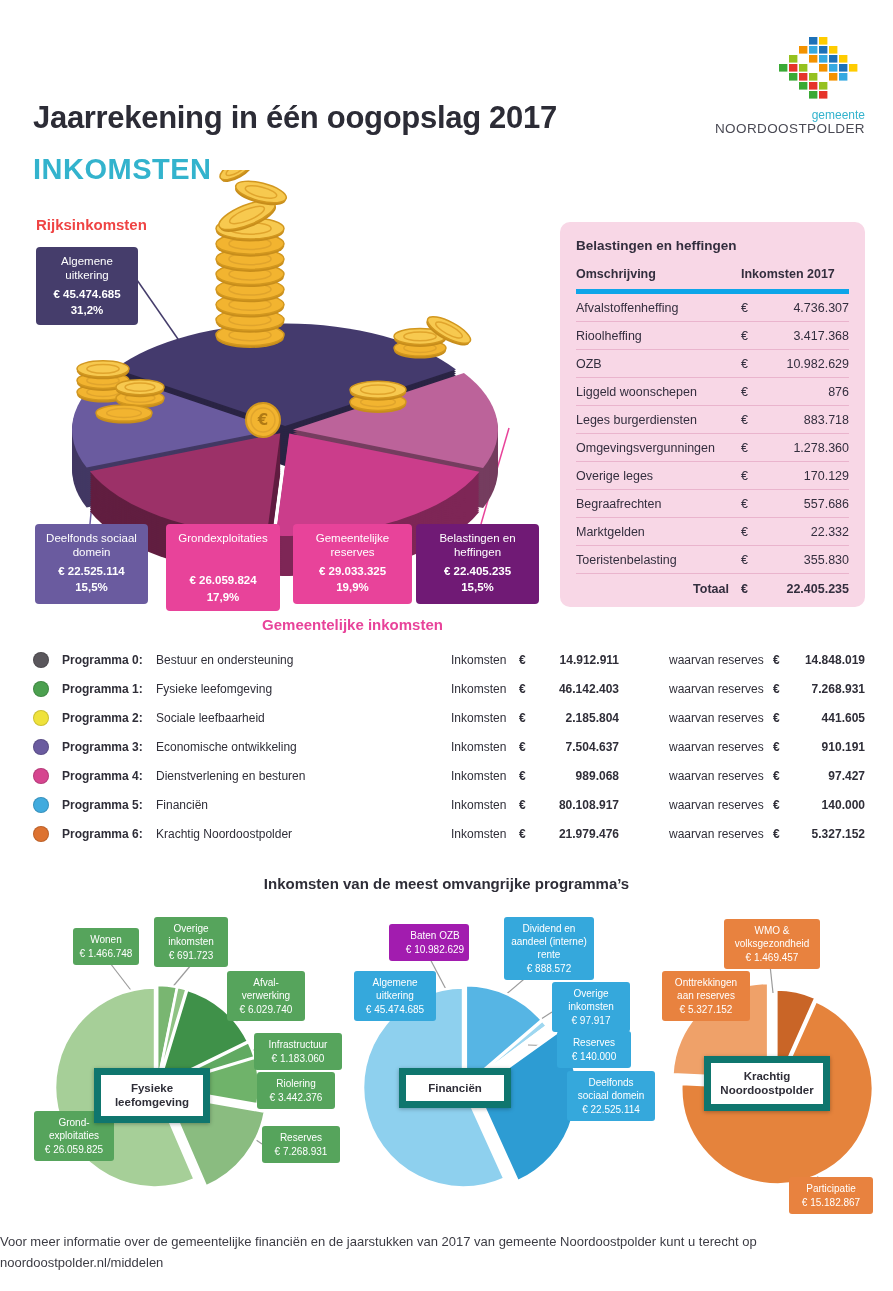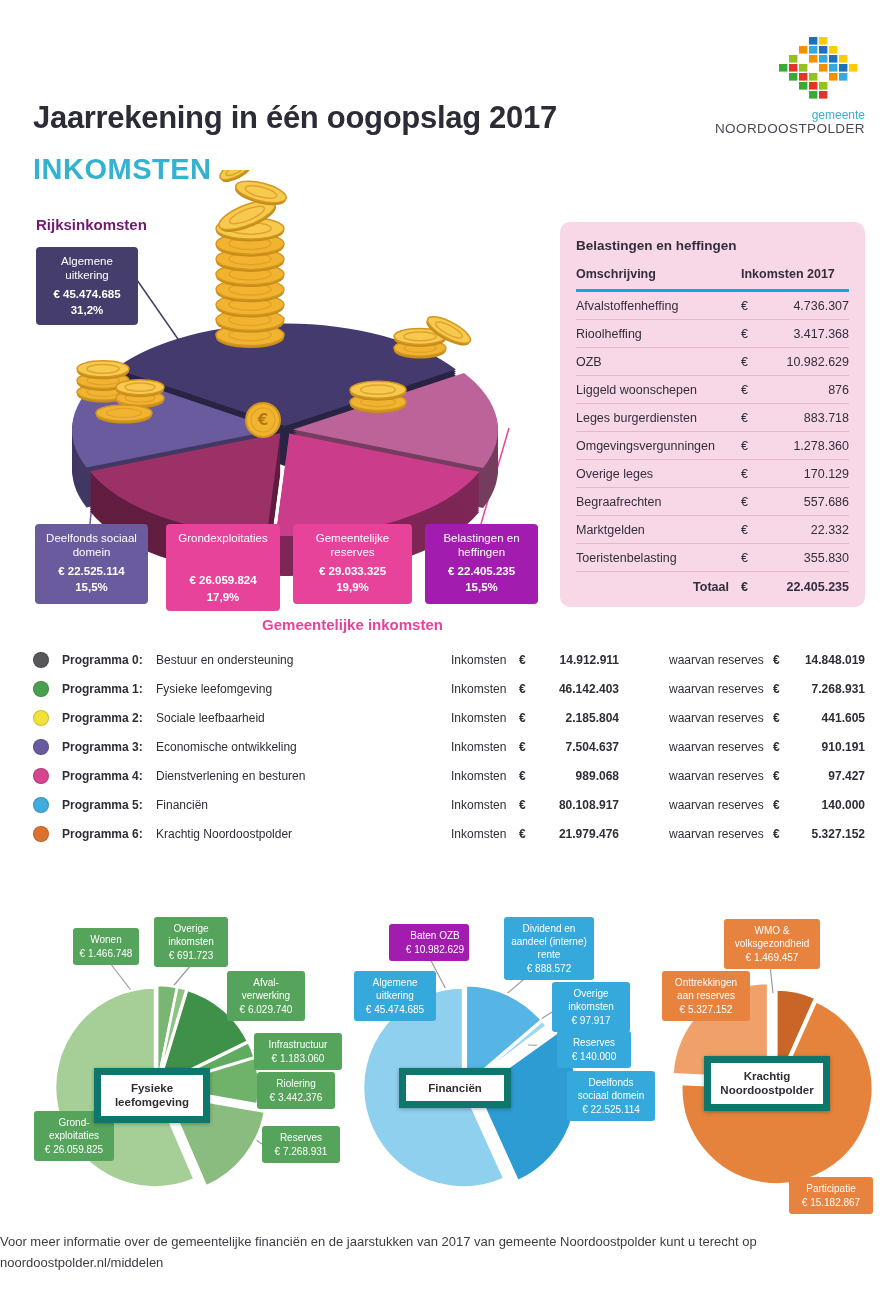--- a/index.html
+++ b/index.html
@@ -7,38 +7,38 @@
   body{font-family:"Liberation Sans",sans-serif;color:#2f2e38}
   .page{position:relative;width:893px;height:1291px;background:#ffffff;overflow:hidden;margin:0 auto}
   .pre{white-space:pre-line}
 
   .title{position:absolute;left:33px;top:100px;font-size:31px;font-weight:700;color:#2c2c36;letter-spacing:-.3px}
   .subtitle{position:absolute;left:33px;top:153px;font-size:29px;font-weight:700;color:#33b3cd;letter-spacing:.5px}
   .logo-gemeente{position:absolute;left:690px;top:108px;width:175px;text-align:right;color:#33b3cd;font-size:12px}
   .logo-name{position:absolute;left:690px;top:121px;width:175px;text-align:right;color:#4a4a54;font-size:13.5px;letter-spacing:.4px}
   .mosaic{position:absolute;left:778px;top:36px}
 
-  .rijks-label{position:absolute;left:36px;top:216px;font-size:15px;font-weight:700;color:#701a75}
+  .rijks-label{position:absolute;left:36px;top:216px;font-size:15px;font-weight:700;color:#ef4444}
 
   .callout{position:absolute;border-radius:4px;color:#fff;text-align:center;padding:7px 5px;font-size:11.5px;line-height:1.25}
   .callout .amt{margin-top:4px;font-weight:700}
   .callout .pct{margin-top:2px;font-weight:700}
   .callout.tall{min-height:80px}
   .callout.sm{font-size:10px;line-height:1.3;padding:5px 4px;border-radius:3px}
   .callout.sm .amt{margin-top:1px;font-weight:400}
 
   .big-pie{position:absolute;left:45px;top:318px}
   .coins{position:absolute;left:0;top:170px;pointer-events:none}
   .hero-lines{position:absolute;left:0;top:190px;pointer-events:none}
   .bottom-lines{position:absolute;left:0;top:905px;pointer-events:none}
   .small-pie{position:absolute}
 
   .panel{position:absolute;left:560px;top:222px;width:305px;height:385px;background:#f8d7e6;border-radius:10px;padding:14px 16px 8px;color:#332e3e}
   .panel h3{font-size:13.5px;font-weight:700;margin:2px 0 8px}
-  .thead{display:flex;align-items:center;font-weight:700;font-size:12.5px;padding:6px 0 8px;border-bottom:3px solid #0ea5e9}
+  .thead{display:flex;align-items:center;font-weight:700;font-size:12.5px;padding:6px 0 8px;border-bottom:5px solid #0ea5e9}
   .thead .col2{margin-left:auto;width:108px;text-align:left}
   .trow{display:flex;align-items:center;font-size:12.5px;padding:6.5px 0;border-bottom:1px solid #eab4cd}
   .trow .lbl{flex:1}
   .trow .eur{width:28px}
   .trow .amt{width:80px;text-align:right}
   .trow.total{font-weight:700;border-bottom:none;padding-top:8px}
   .trow.total .lbl{text-align:right;padding-right:12px}
 
   .gem-heading{position:absolute;left:0;top:616px;width:705px;text-align:center;font-size:15px;font-weight:700;color:#e8439a}
 
@@ -349,21 +349,21 @@
     <div class="name pre">Grondexploitaties</div>
     <div class="amt" style="margin-top:28px">€ 26.059.824</div>
     <div class="pct">17,9%</div>
   </div>
   <div class="callout tall" style="left: 293px; top: 524px; width: 119px; background: rgb(232, 67, 154);">
     <div class="name pre">Gemeentelijke
 reserves</div>
     <div class="amt">€ 29.033.325</div>
     <div class="pct">19,9%</div>
   </div>
-  <div class="callout tall" style="left: 425px; top: 524px; width: 113px; background: #a21caf;">
+  <div class="callout tall" style="left: 416px; top: 524px; width: 123px; background: #701a75;">
     <div class="name pre">Belastingen en
 heffingen</div>
     <div class="amt">€ 22.405.235</div>
     <div class="pct">15,5%</div>
   </div>
 
   <div class="panel">
     <h3>Belastingen en heffingen</h3>
     <div class="thead">
       <span>Omschrijving</span>
@@ -508,20 +508,21 @@
       <span class="ilab">Inkomsten</span>
       <span class="peur">€</span>
       <span class="pamt">21.979.476</span>
       <span class="spacer"></span>
       <span class="rlab">waarvan reserves</span>
       <span class="peur">€</span>
       <span class="ramt">5.327.152</span>
     </div>
   </div>
 
+  <div class="bottom-heading">Inkomsten van de meest omvangrijke programma’s</div>
 
   <svg class="bottom-lines" width="893" height="330" viewBox="0 0 893 330">
     <g stroke="#9b9b9b" stroke-width="1.2">
       <line x1="110" y1="58" x2="140" y2="97"></line>
         <line x1="191" y1="60" x2="160" y2="97"></line>
       <line x1="240" y1="114" x2="212" y2="130"></line>
         <line x1="254" y1="145" x2="228" y2="150"></line>
       <line x1="257" y1="185" x2="232" y2="180"></line>
         <line x1="262" y1="239" x2="237" y2="222"></line>
       <line x1="112" y1="231" x2="128" y2="218"></line>

